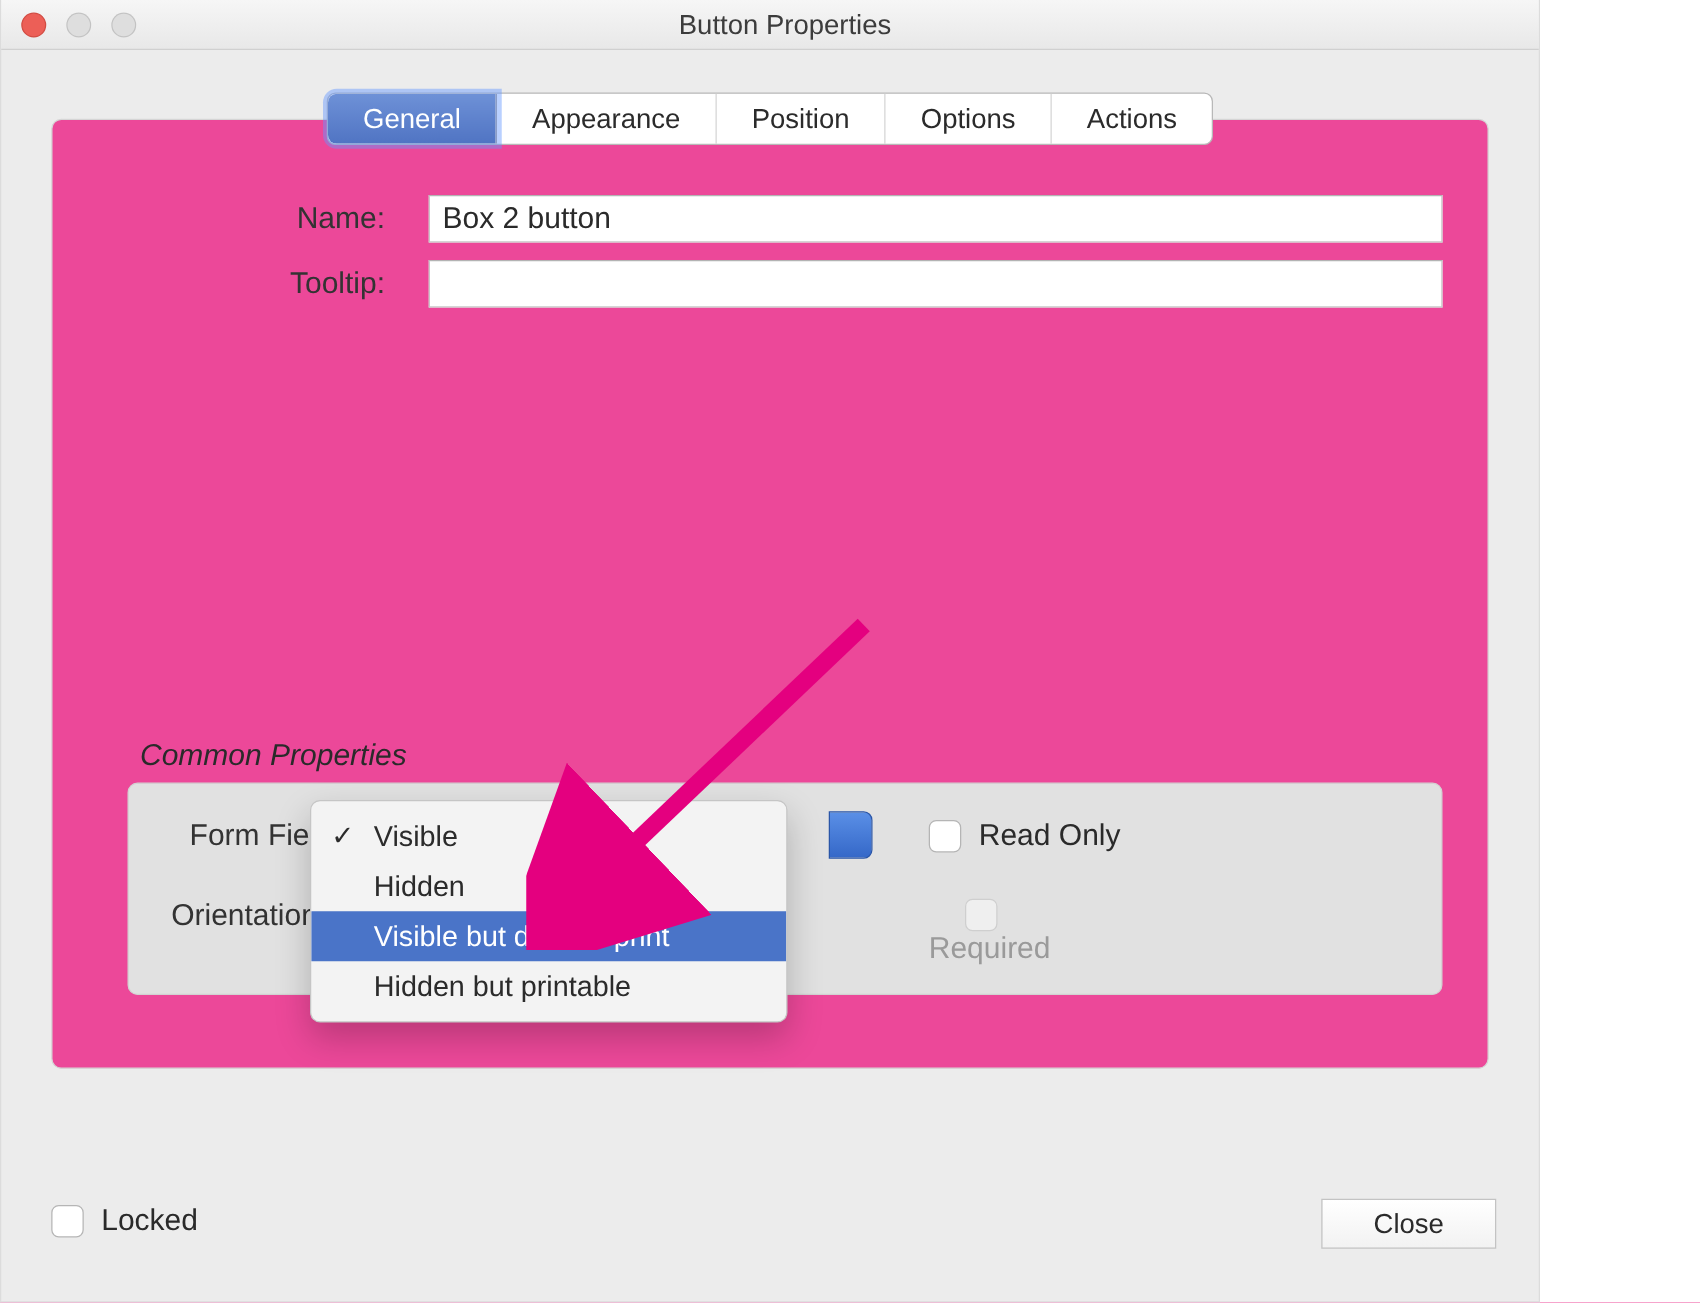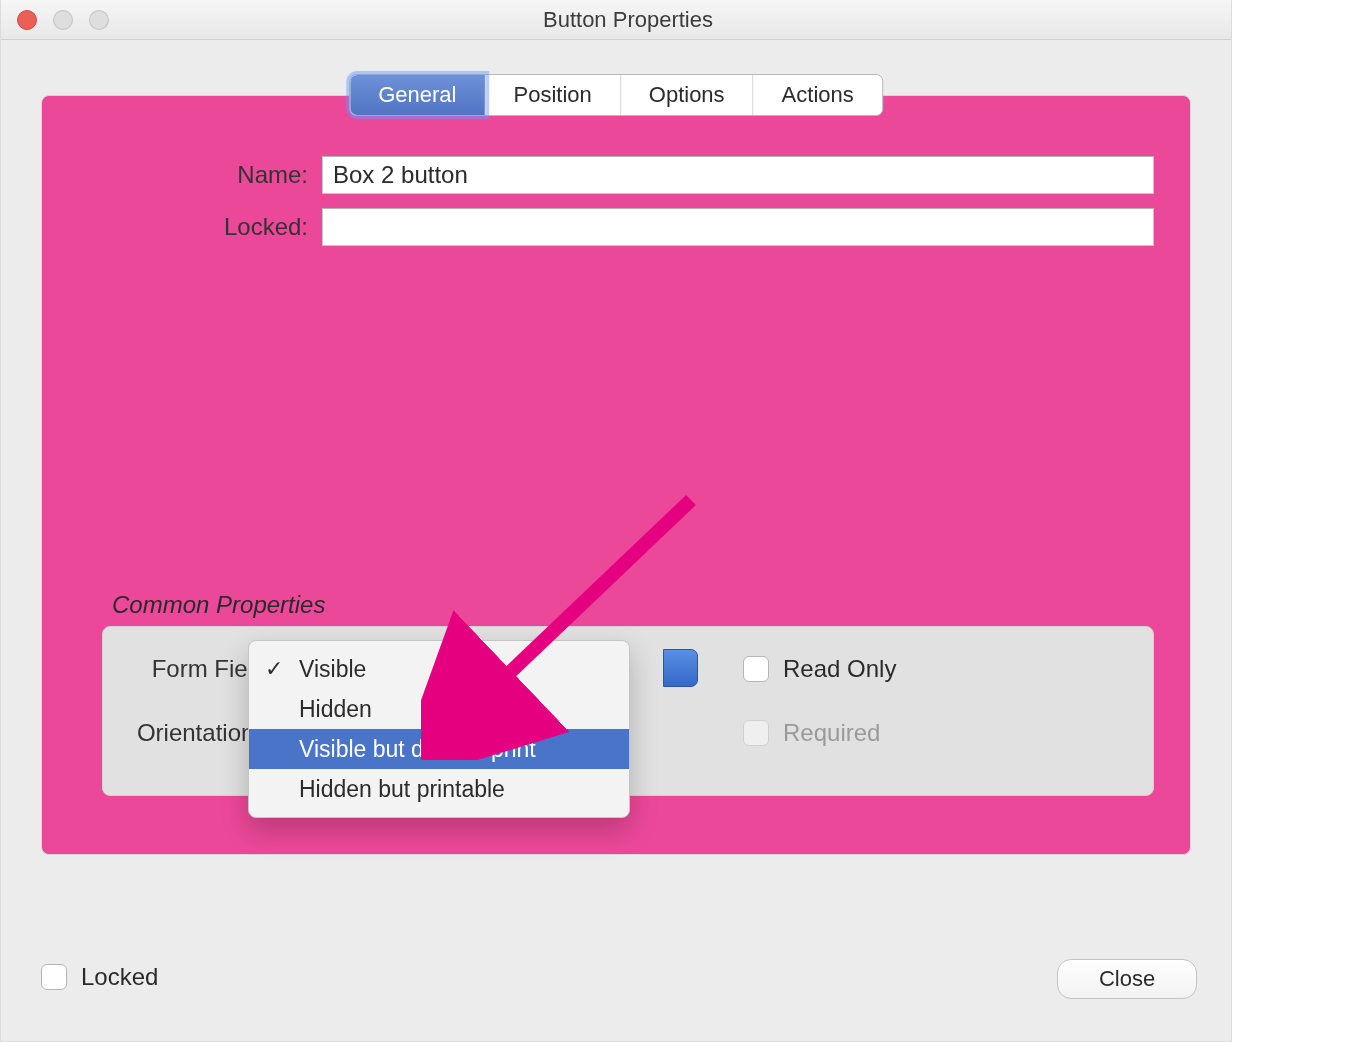--- a/index.html
+++ b/index.html
@@ -116,20 +116,21 @@
   }
   .tfield {
     flex: 1;
     height: 38px;
     border: 1px solid #c7c7c7;
     border-top-color: #b3b3b3;
     background: #fff;
     font-size: 24px;
     padding: 0 10px;
     color: #2a2a2a;
+    margin-left: 21px;
   }
 
   
   .cp-label {
     position: absolute;
     left: 70px;
     top: 495px;
     font-size: 24px;
     font-style: italic;
   }
@@ -170,21 +171,21 @@
     border: 1px solid #b5b5b5;
     border-radius: 6px;
     background: #fff;
     display: inline-block;
     margin-right: 14px;
     vertical-align: middle;
   }
   .chk.disabled { background: #efefef; border-color: #cfcfcf; }
   .chk-row { position: absolute; display: flex; align-items: center; font-size: 24px; }
   .row-readonly { left: 640px; top: 28px; }
-  .row-required { left: 640px; top: 92px; color: #9a9a9a; }
+  .row-required { left: 640px; top: 92px; color: #9a9a9a; flex-direction: column; }
 
   
   .popup {
     position: absolute;
     left: 247px;
     top: 640px;
     width: 382px;
     background: #f3f3f3;
     border: 1px solid #c5c5c5;
     border-radius: 8px;
@@ -222,21 +223,21 @@
     font-size: 24px;
   }
   .close-btn {
     position: absolute;
     right: 34px;
     bottom: 42px;
     width: 140px;
     height: 40px;
     background: linear-gradient(#ffffff,#f2f2f2);
     border: 1px solid #c3c3c3;
-    border-radius: 14px;
+    border-radius: 0;
     font-size: 22px;
     color: #2b2b2b;
     text-align: center;
     line-height: 38px;
   }
 
   
   .arrow-svg {
     position: absolute;
     left: 420px;
@@ -254,34 +255,35 @@
     <div class="traffic-lights">
       <div class="traffic-dot dot-close"></div>
       <div class="traffic-dot dot-min"></div>
       <div class="traffic-dot dot-max"></div>
     </div>
     <div class="title">Button Properties</div>
   </div>
 
   <div class="tabbar">
     <div class="tab active">General</div>
+    <div class="tab">Appearance</div>
     <div class="tab">Position</div>
     <div class="tab">Options</div>
     <div class="tab">Actions</div>
   </div>
 
   <div class="panel">
 
     <div class="formrow row-name">
       <label>Name:</label>
       <input class="tfield" type="text" value="Box 2 button" style="">
     </div>
 
     <div class="formrow row-tooltip">
-      <label>Locked:</label>
+      <label>Tooltip:</label>
       <input class="tfield" type="text" value="" style="">
     </div>
 
     <div class="cp-label">Common Properties</div>
 
     <div class="cp-box">
 
       <div class="cp-row lbl-formfield">
         <span class="lbl-right">Form Field:</span>
       </div>

